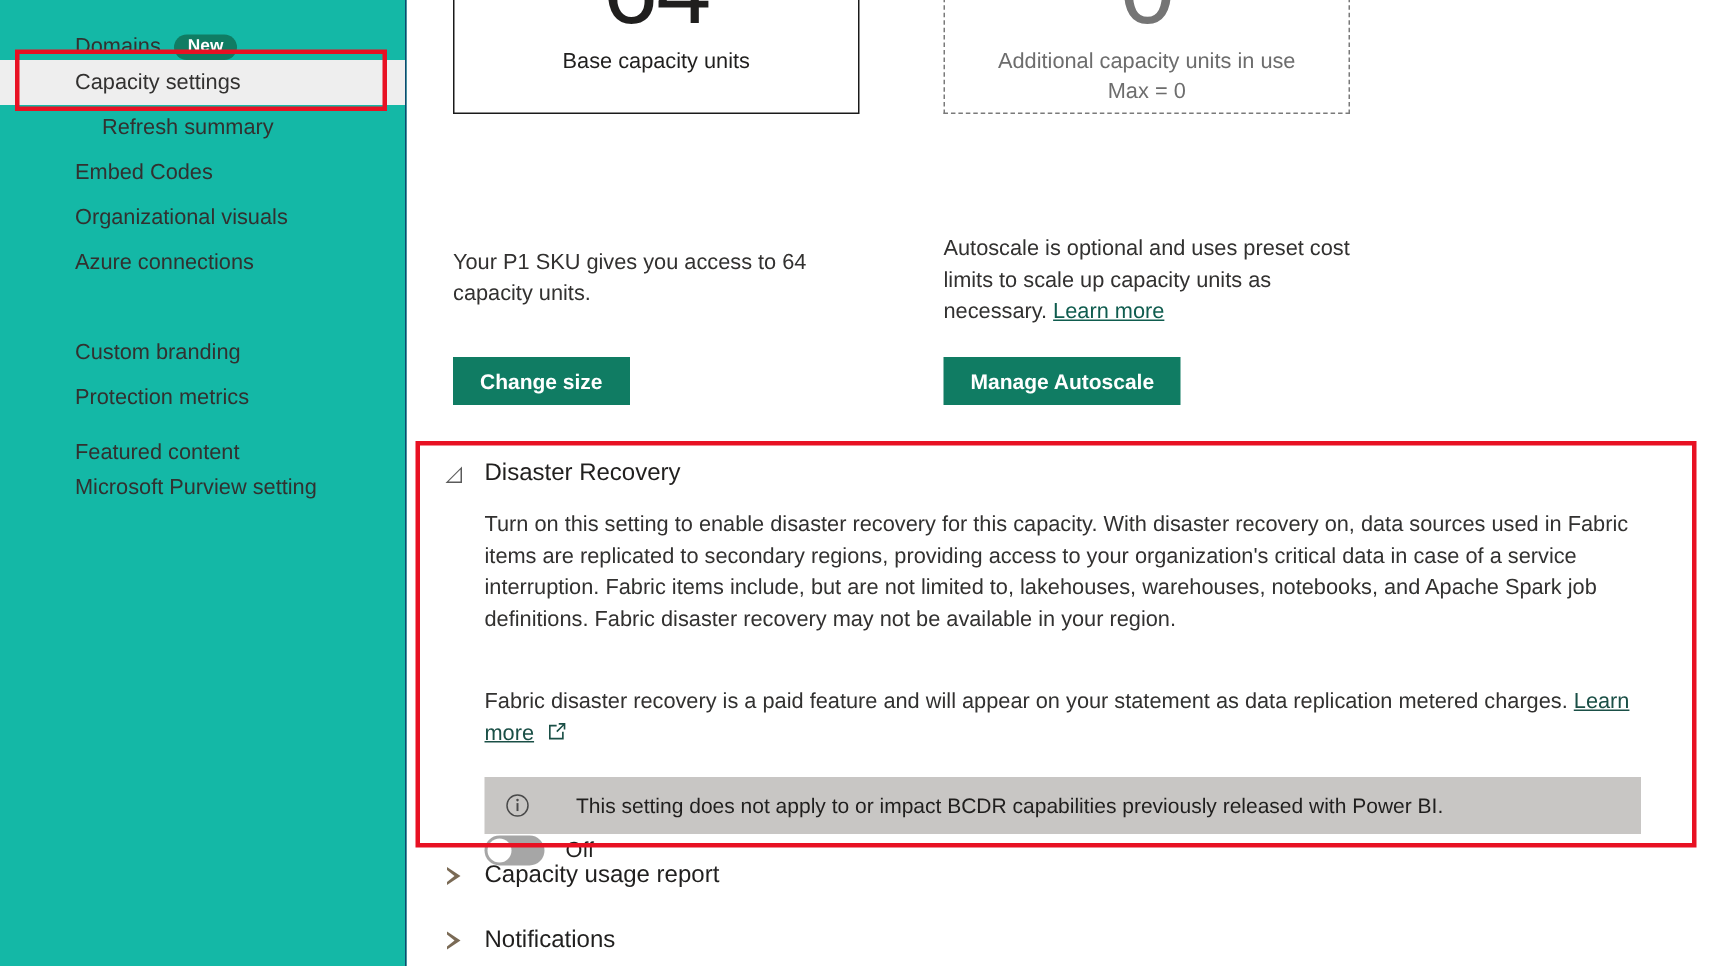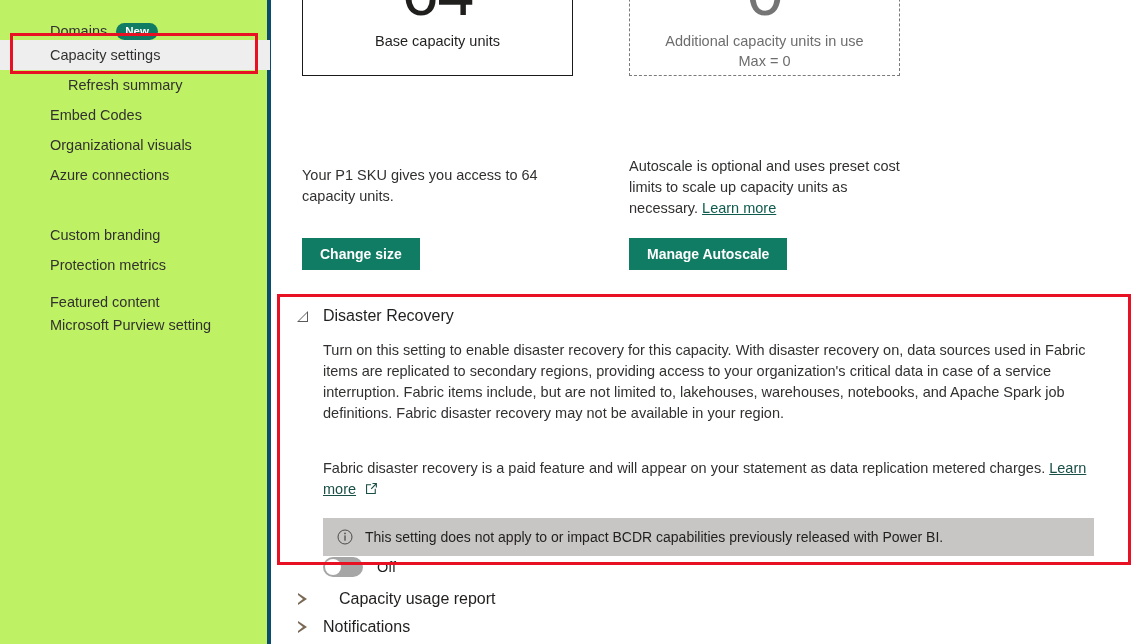--- a/index.html
+++ b/index.html
@@ -10,22 +10,22 @@
     font-family: "Liberation Sans", sans-serif;
     color: #323130;
     overflow: hidden;
   }
   #root { position: relative; width: 1143px; height: 644px; background:#fff; }
 
   
   #sidebar {
     position: absolute; left: 0; top: 0;
     width: 271px; height: 644px;
-    background: #bef264;
-    border-right: 4px solid #0c4a6e;
+    background: #14b8a6;
+    border-right: 1px solid #0c4a6e;
   }
   .nav-item {
     position: absolute;
     left: 0; width: 270px;
     height: 30px;
     display: flex; align-items: center;
     font-size: 14.5px;
     color: #323130;
     padding-left: 50px;
     white-space: nowrap;
@@ -175,20 +175,21 @@
   }
 
   .info-bar {
     margin-top: 18px;
     width: 771px;
     height: 38px;
     background: #c8c6c4;
     display: flex;
     align-items: center;
     padding-left: 14px;
+    gap: 19px;
   }
   .info-ico {
     width: 16px; height: 16px;
     flex: 0 0 16px;
     margin-right: 12px;
   }
   .info-txt { font-size: 14px; color: #201f1e; }
 
   .toggle-row {
     display: flex; align-items: center;
@@ -217,21 +218,21 @@
 
   
   .sec-collapsed {
     position: absolute;
     left: 25px;
     display: flex; align-items: center;
     font-size: 16px;
     color: #201f1e;
     cursor: pointer;
   }
-  #sec-usage { top: 590px; gap: 16px; }
+  #sec-usage { top: 575px; }
   #sec-notif { top: 618px; }
 
   
   .redbox {
     position: absolute;
     border: 3px solid #e81123;
     pointer-events: none;
   }
   #redbox-nav { left: 10px; top: 33px; width: 248px; height: 41px; }
   #redbox-dr  { left: 277px; top: 294px; width: 854px; height: 271px; }

